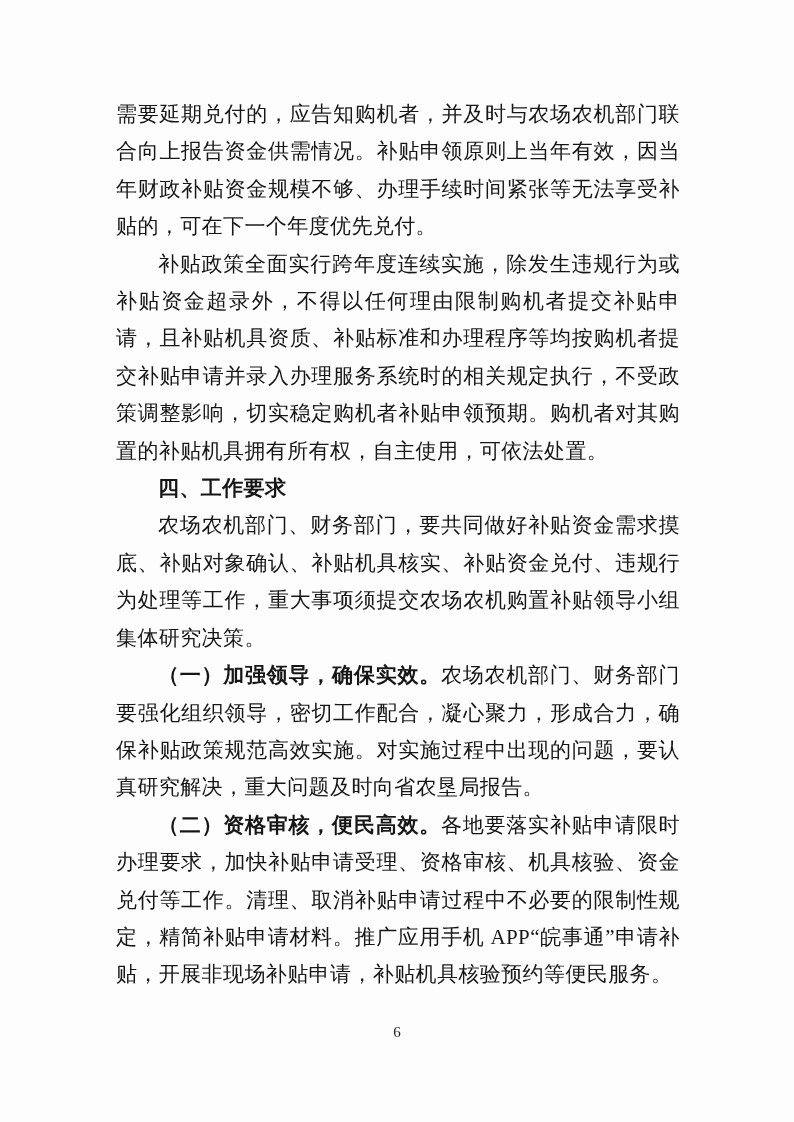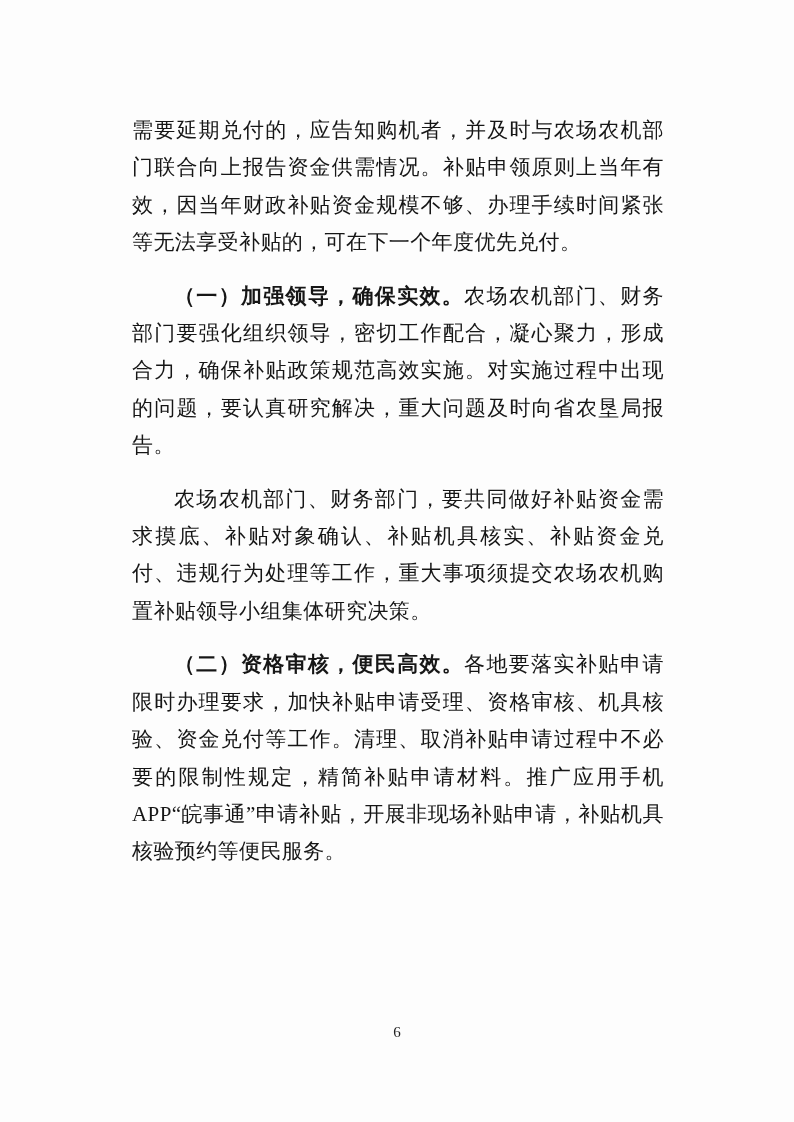--- a/index.html
+++ b/index.html
@@ -17,21 +17,21 @@
     overflow: hidden;
   }
   .text-block {
     position: absolute;
     left: 116px;
     top: 96px;
     width: 564px;
     text-align: justify;
   }
   .para {
-    margin: 16px;
+    margin: 0;
     font-size: 21px;
     line-height: 37.4px;
     text-indent: 2em;
     letter-spacing: 0.4px;
   }
   .para.no-indent {
     text-indent: 0;
   }
   .heading {
     margin: 0;
@@ -54,18 +54,20 @@
     line-height: 20px;
     color: #222;
   }
 </style>
 </head>
 <body>
 
 <div class="sheet">
   <main class="text-block">
     <p class="para no-indent">需要延期兑付的，应告知购机者，并及时与农场农机部门联合向上报告资金供需情况。补贴申领原则上当年有效，因当年财政补贴资金规模不够、办理手续时间紧张等无法享受补贴的，可在下一个年度优先兑付。</p>
+    <p class="para">补贴政策全面实行跨年度连续实施，除发生违规行为或补贴资金超录外，不得以任何理由限制购机者提交补贴申请，且补贴机具资质、补贴标准和办理程序等均按购机者提交补贴申请并录入办理服务系统时的相关规定执行，不受政策调整影响，切实稳定购机者补贴申领预期。购机者对其购置的补贴机具拥有所有权，自主使用，可依法处置。</p>
+    <h2 class="heading">四、工作要求</h2>
+    <p class="para">农场农机部门、财务部门，要共同做好补贴资金需求摸底、补贴对象确认、补贴机具核实、补贴资金兑付、违规行为处理等工作，重大事项须提交农场农机购置补贴领导小组集体研究决策。</p>
     <p class="para"><span class="lead">（一）加强领导，确保实效。</span><span>农场农机部门、财务部门要强化组织领导，密切工作配合，凝心聚力，形成合力，确保补贴政策规范高效实施。对实施过程中出现的问题，要认真研究解决，重大问题及时向省农垦局报告。</span></p>
-    <p class="para">农场农机部门、财务部门，要共同做好补贴资金需求摸底、补贴对象确认、补贴机具核实、补贴资金兑付、违规行为处理等工作，重大事项须提交农场农机购置补贴领导小组集体研究决策。</p>
     <p class="para"><span class="lead">（二）资格审核，便民高效。</span><span>各地要落实补贴申请限时办理要求，加快补贴申请受理、资格审核、机具核验、资金兑付等工作。清理、取消补贴申请过程中不必要的限制性规定，精简补贴申请材料。推广应用手机 APP“皖事通”申请补贴，开展非现场补贴申请，补贴机具核验预约等便民服务。</span></p>
   </main>
   <footer class="page-number">6</footer>
 </div>
 
 </body></html>

